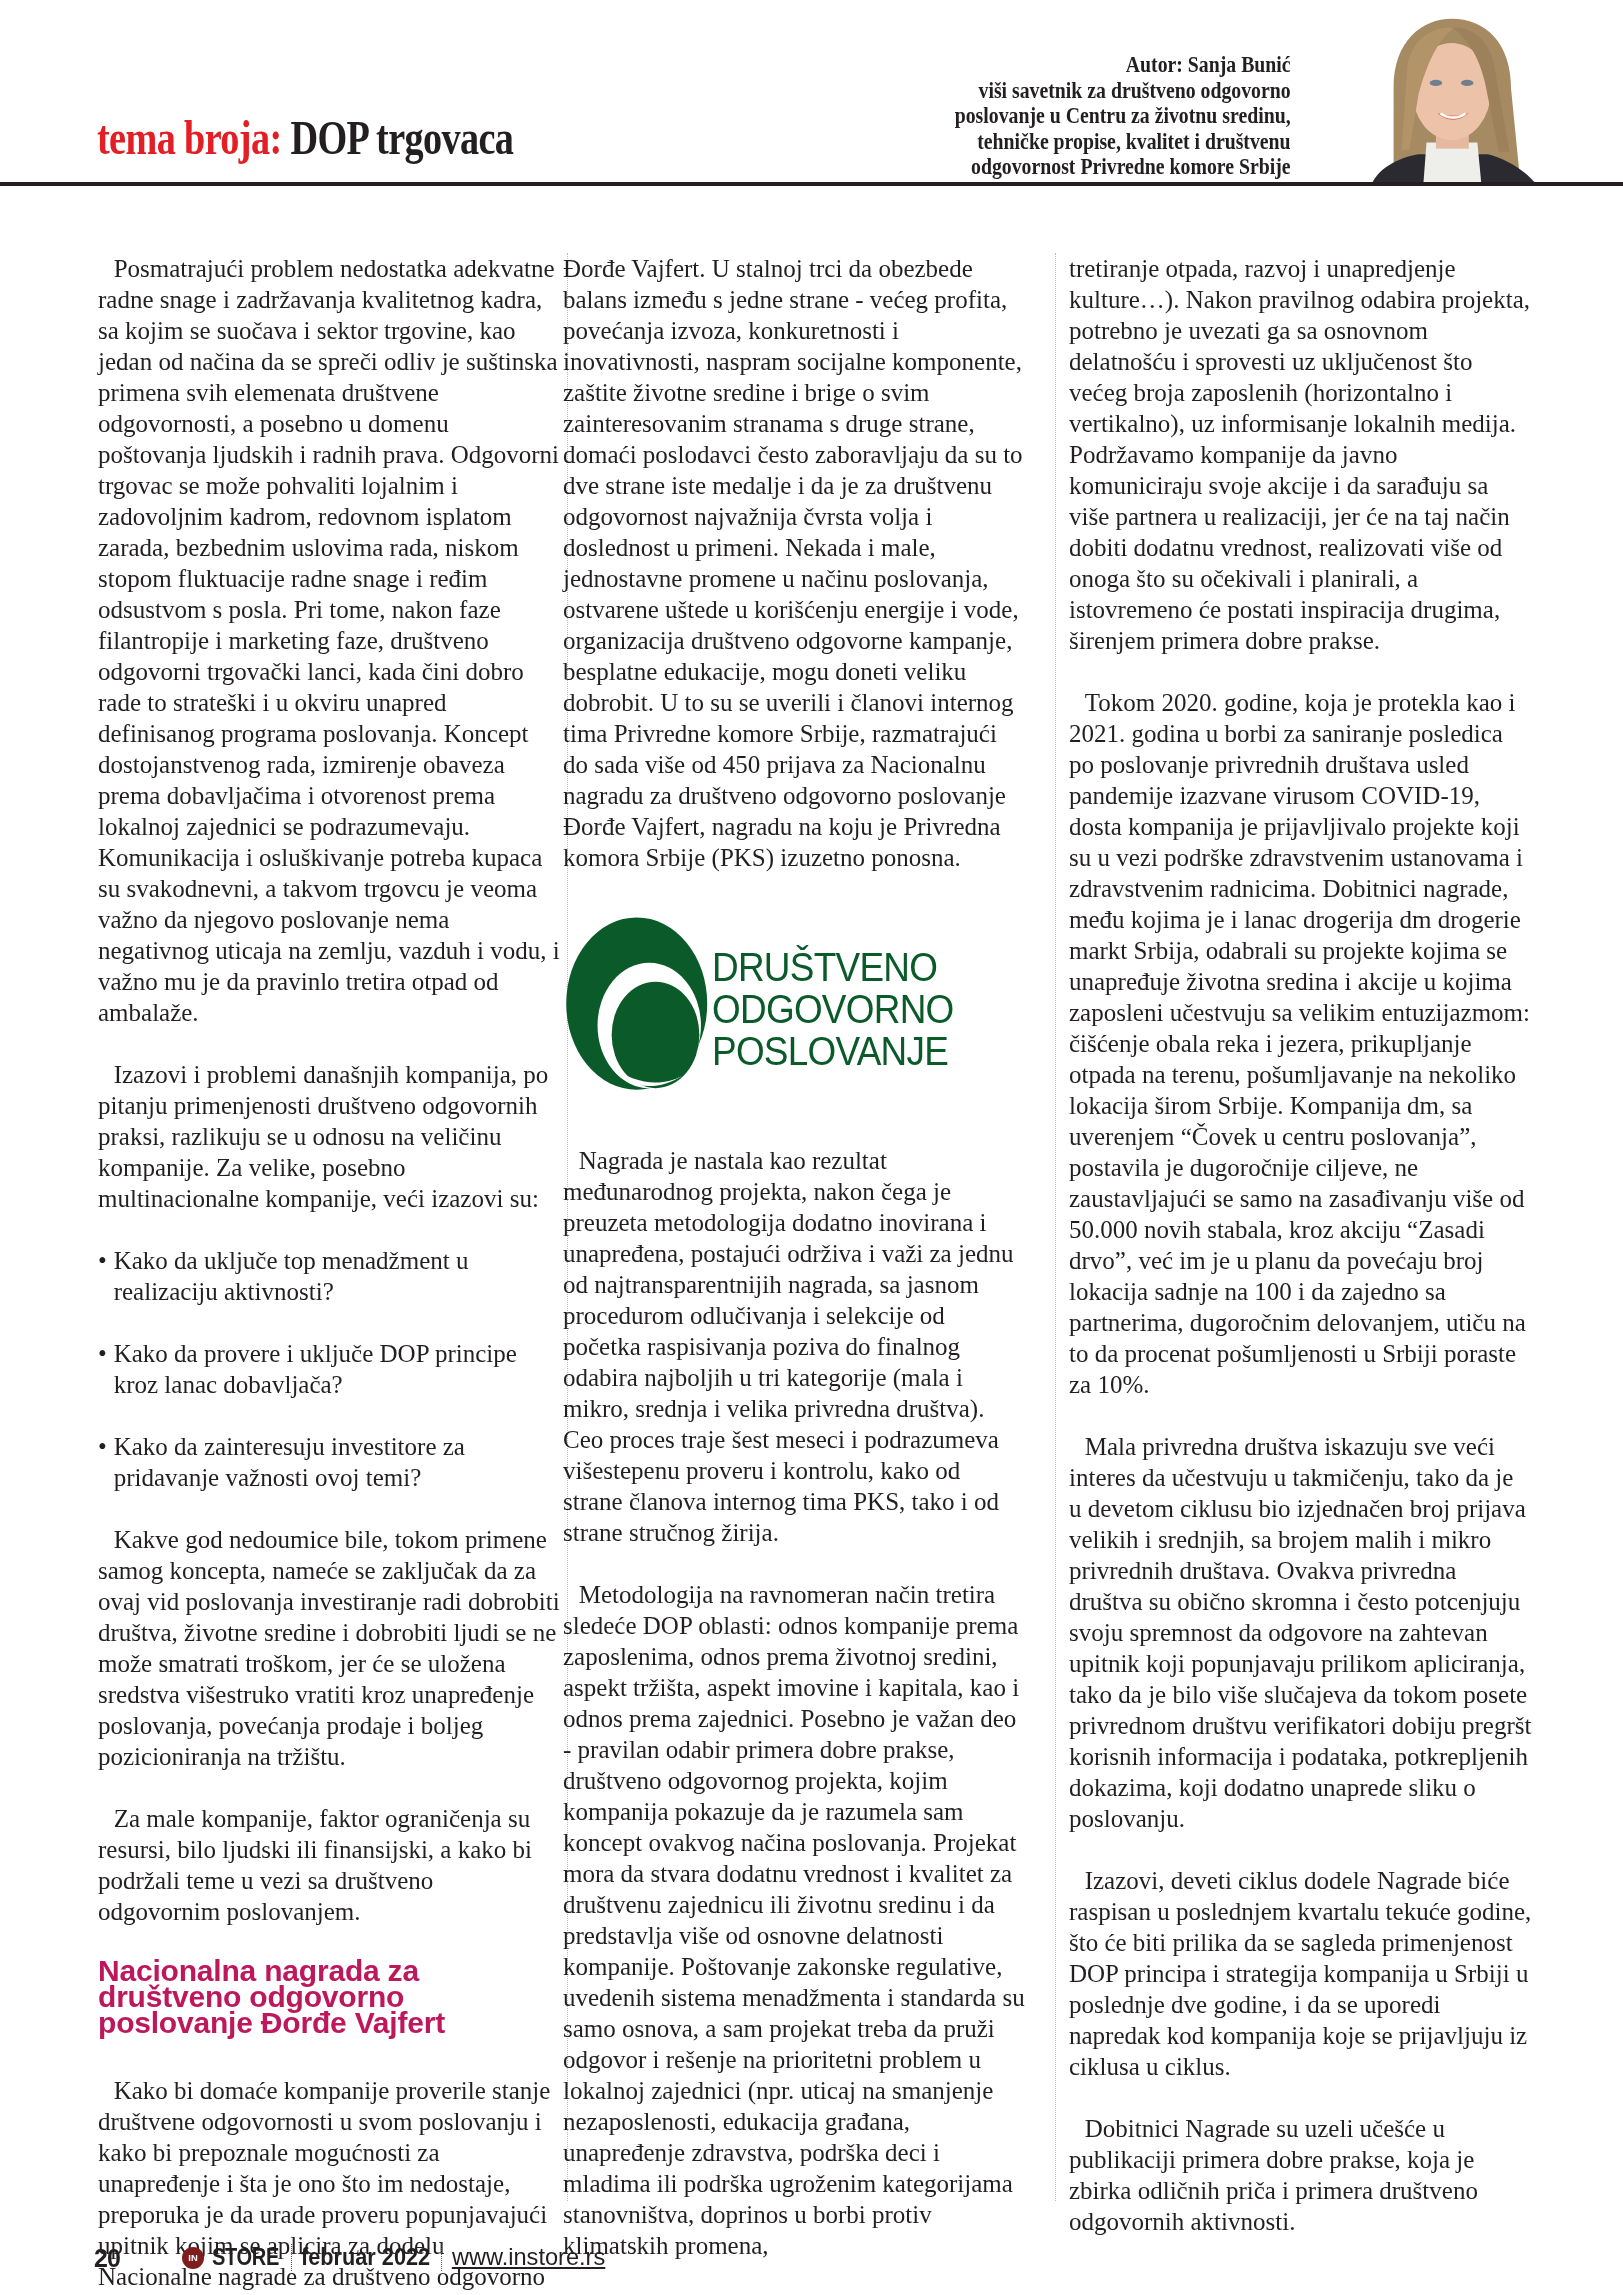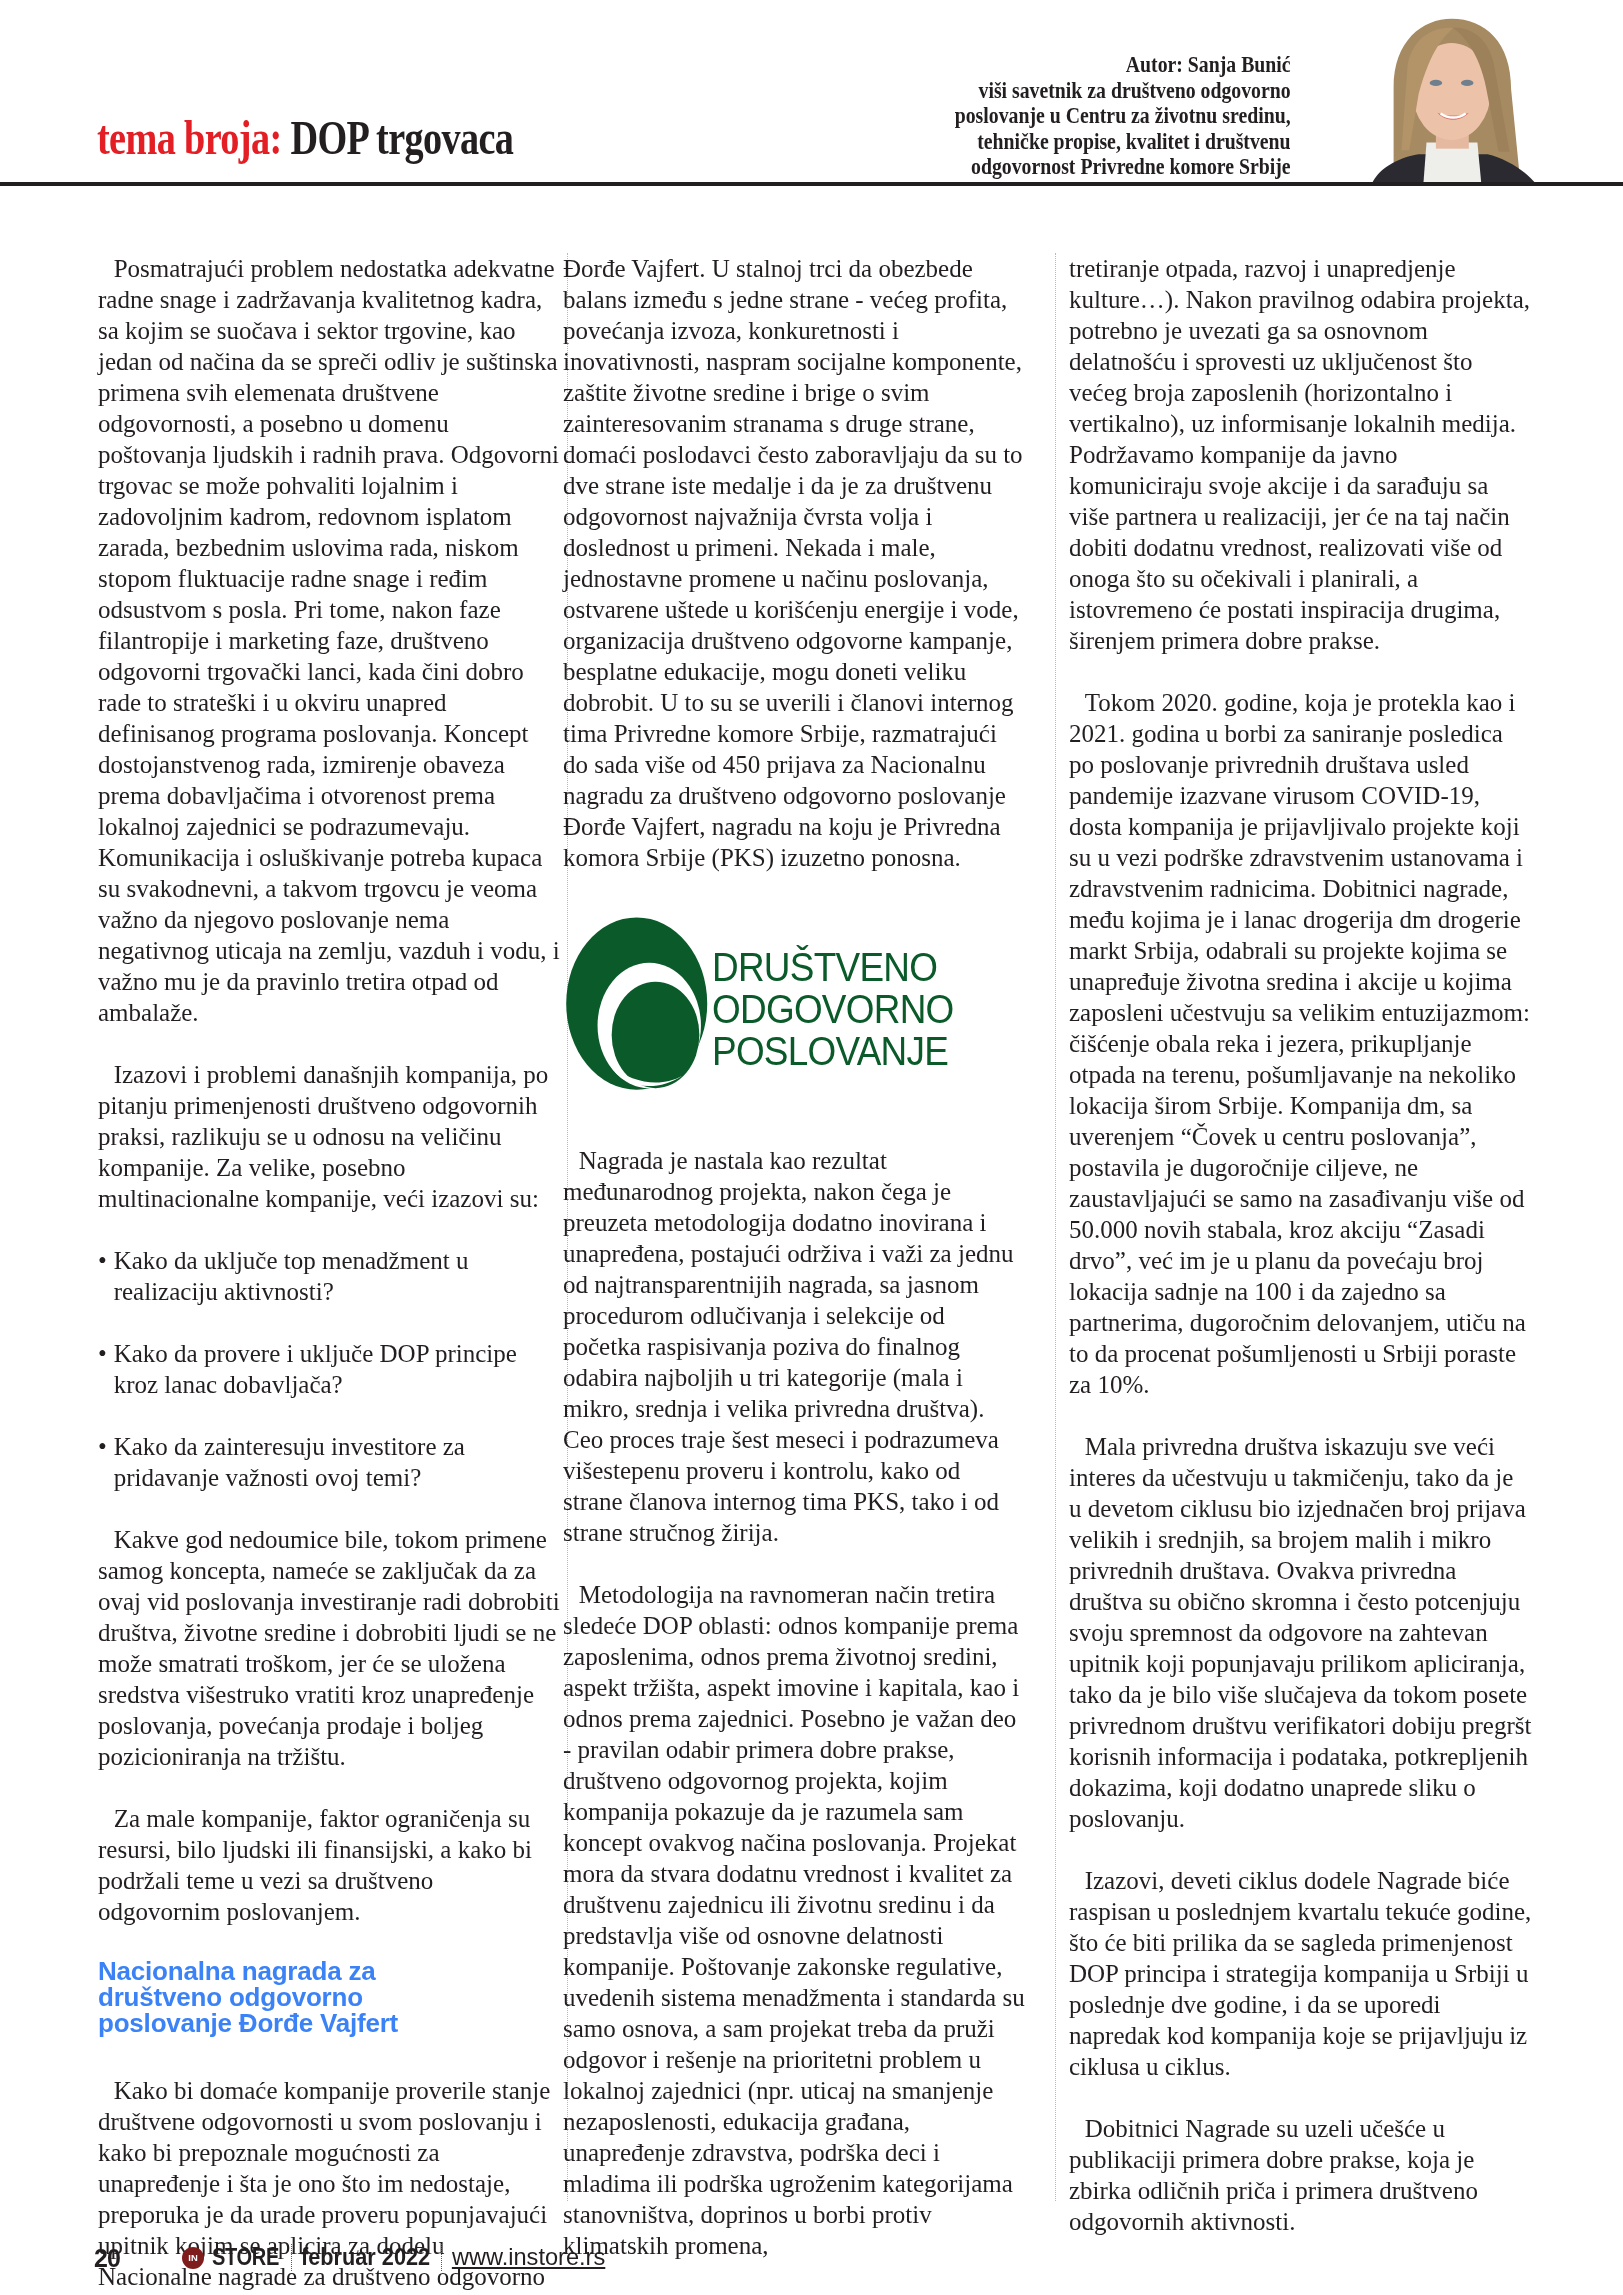--- a/index.html
+++ b/index.html
@@ -38,21 +38,21 @@
   .sep-1 { left: 567px; }
   .sep-2 { left: 1055px; }
 
   .para { white-space: pre-line; margin-bottom: 31px; }
   .para .ind { display: inline-block; width: 15.7px; }
   .bullet { white-space: pre-line; padding-left: 15.7px; text-indent: -15.7px; margin-bottom: 31px; }
   .bullet-dot { display: inline-block; width: 15.7px; text-indent: 0; }
 
   .subhead {
     font-family: "Liberation Sans", "DejaVu Sans", sans-serif; font-weight: bold;
-    font-size: 26px; line-height: 26px; color: #3b82f6; white-space: pre-line;
+    font-size: 30px; line-height: 26px; color: #be185d; white-space: pre-line;
     margin-top: 6px; margin-bottom: 39px; letter-spacing: -0.2px;
   }
 
   .logo { position: relative; width: 463px; height: 188px; margin-top: 35px; margin-bottom: 49px; }
   .logo svg { position: absolute; left: 0; top: 0; }
   .logo-text {
     position: absolute; left: 149px; top: 38px;
     font-family: "Liberation Sans", "DejaVu Sans", sans-serif; font-size: 41px; line-height: 42px;
     color: #0a5a2a; letter-spacing: -0.8px; white-space: pre-line;
     transform: scaleX(0.9); transform-origin: left top;

